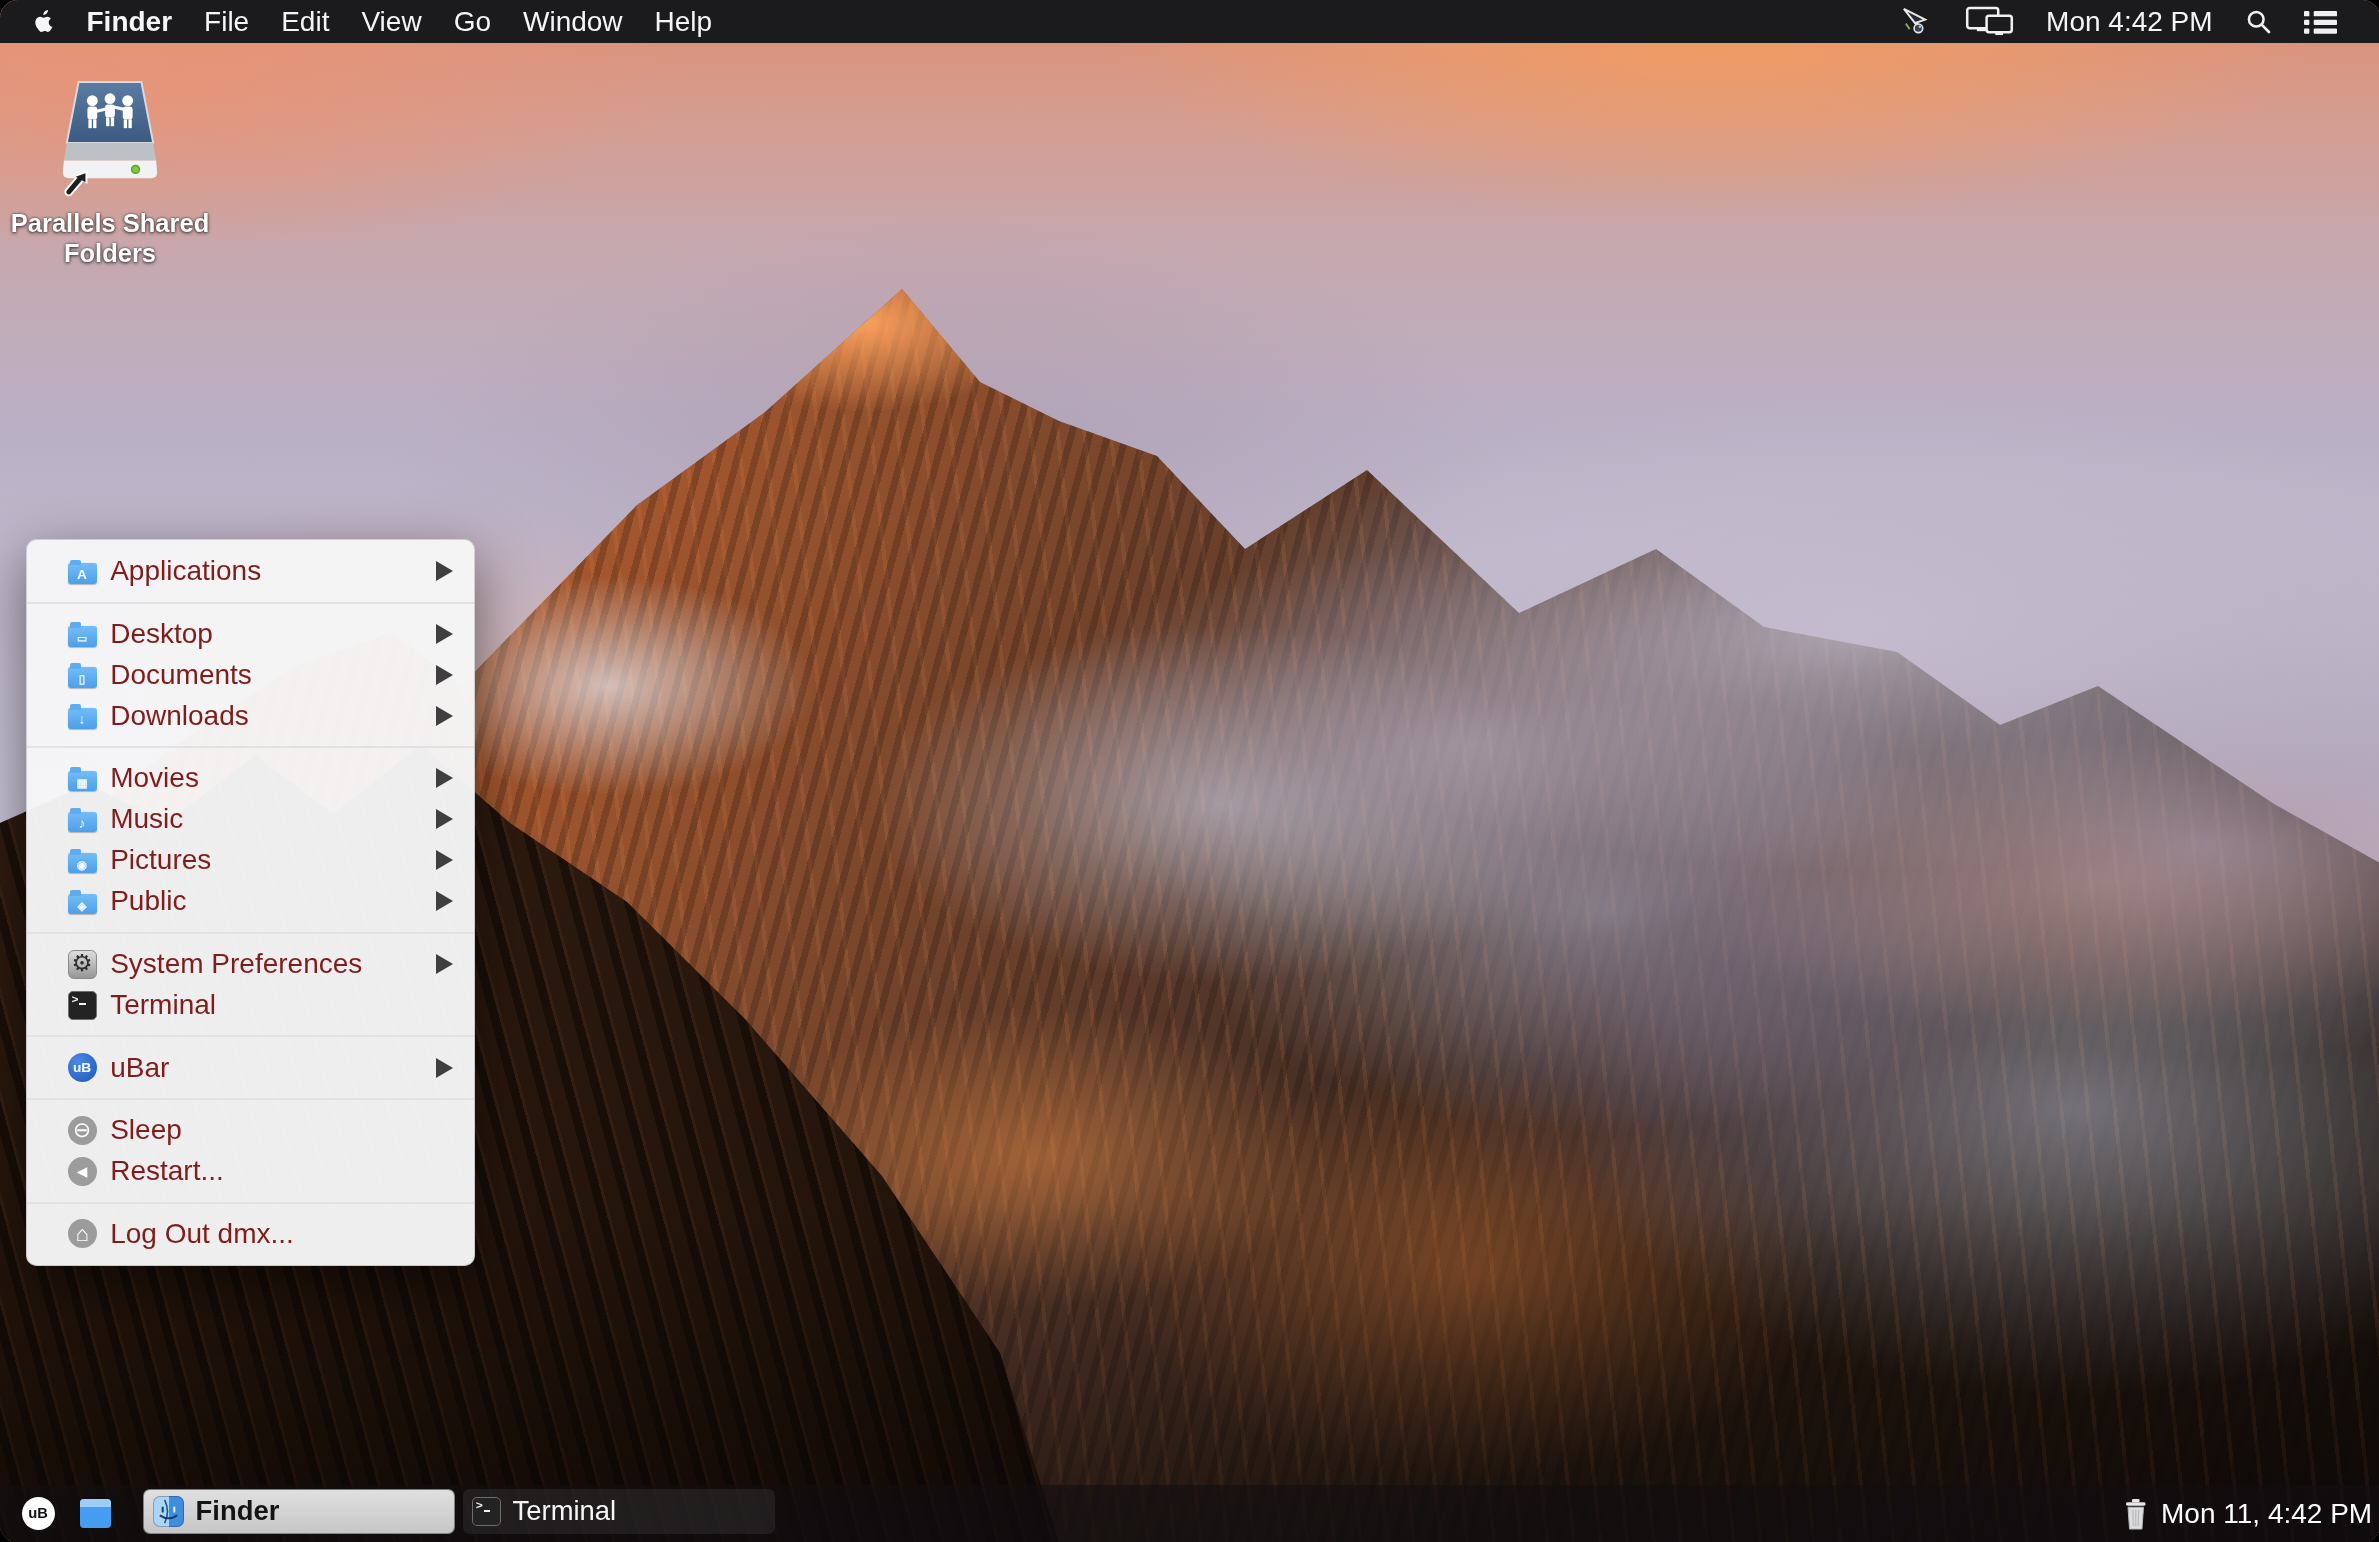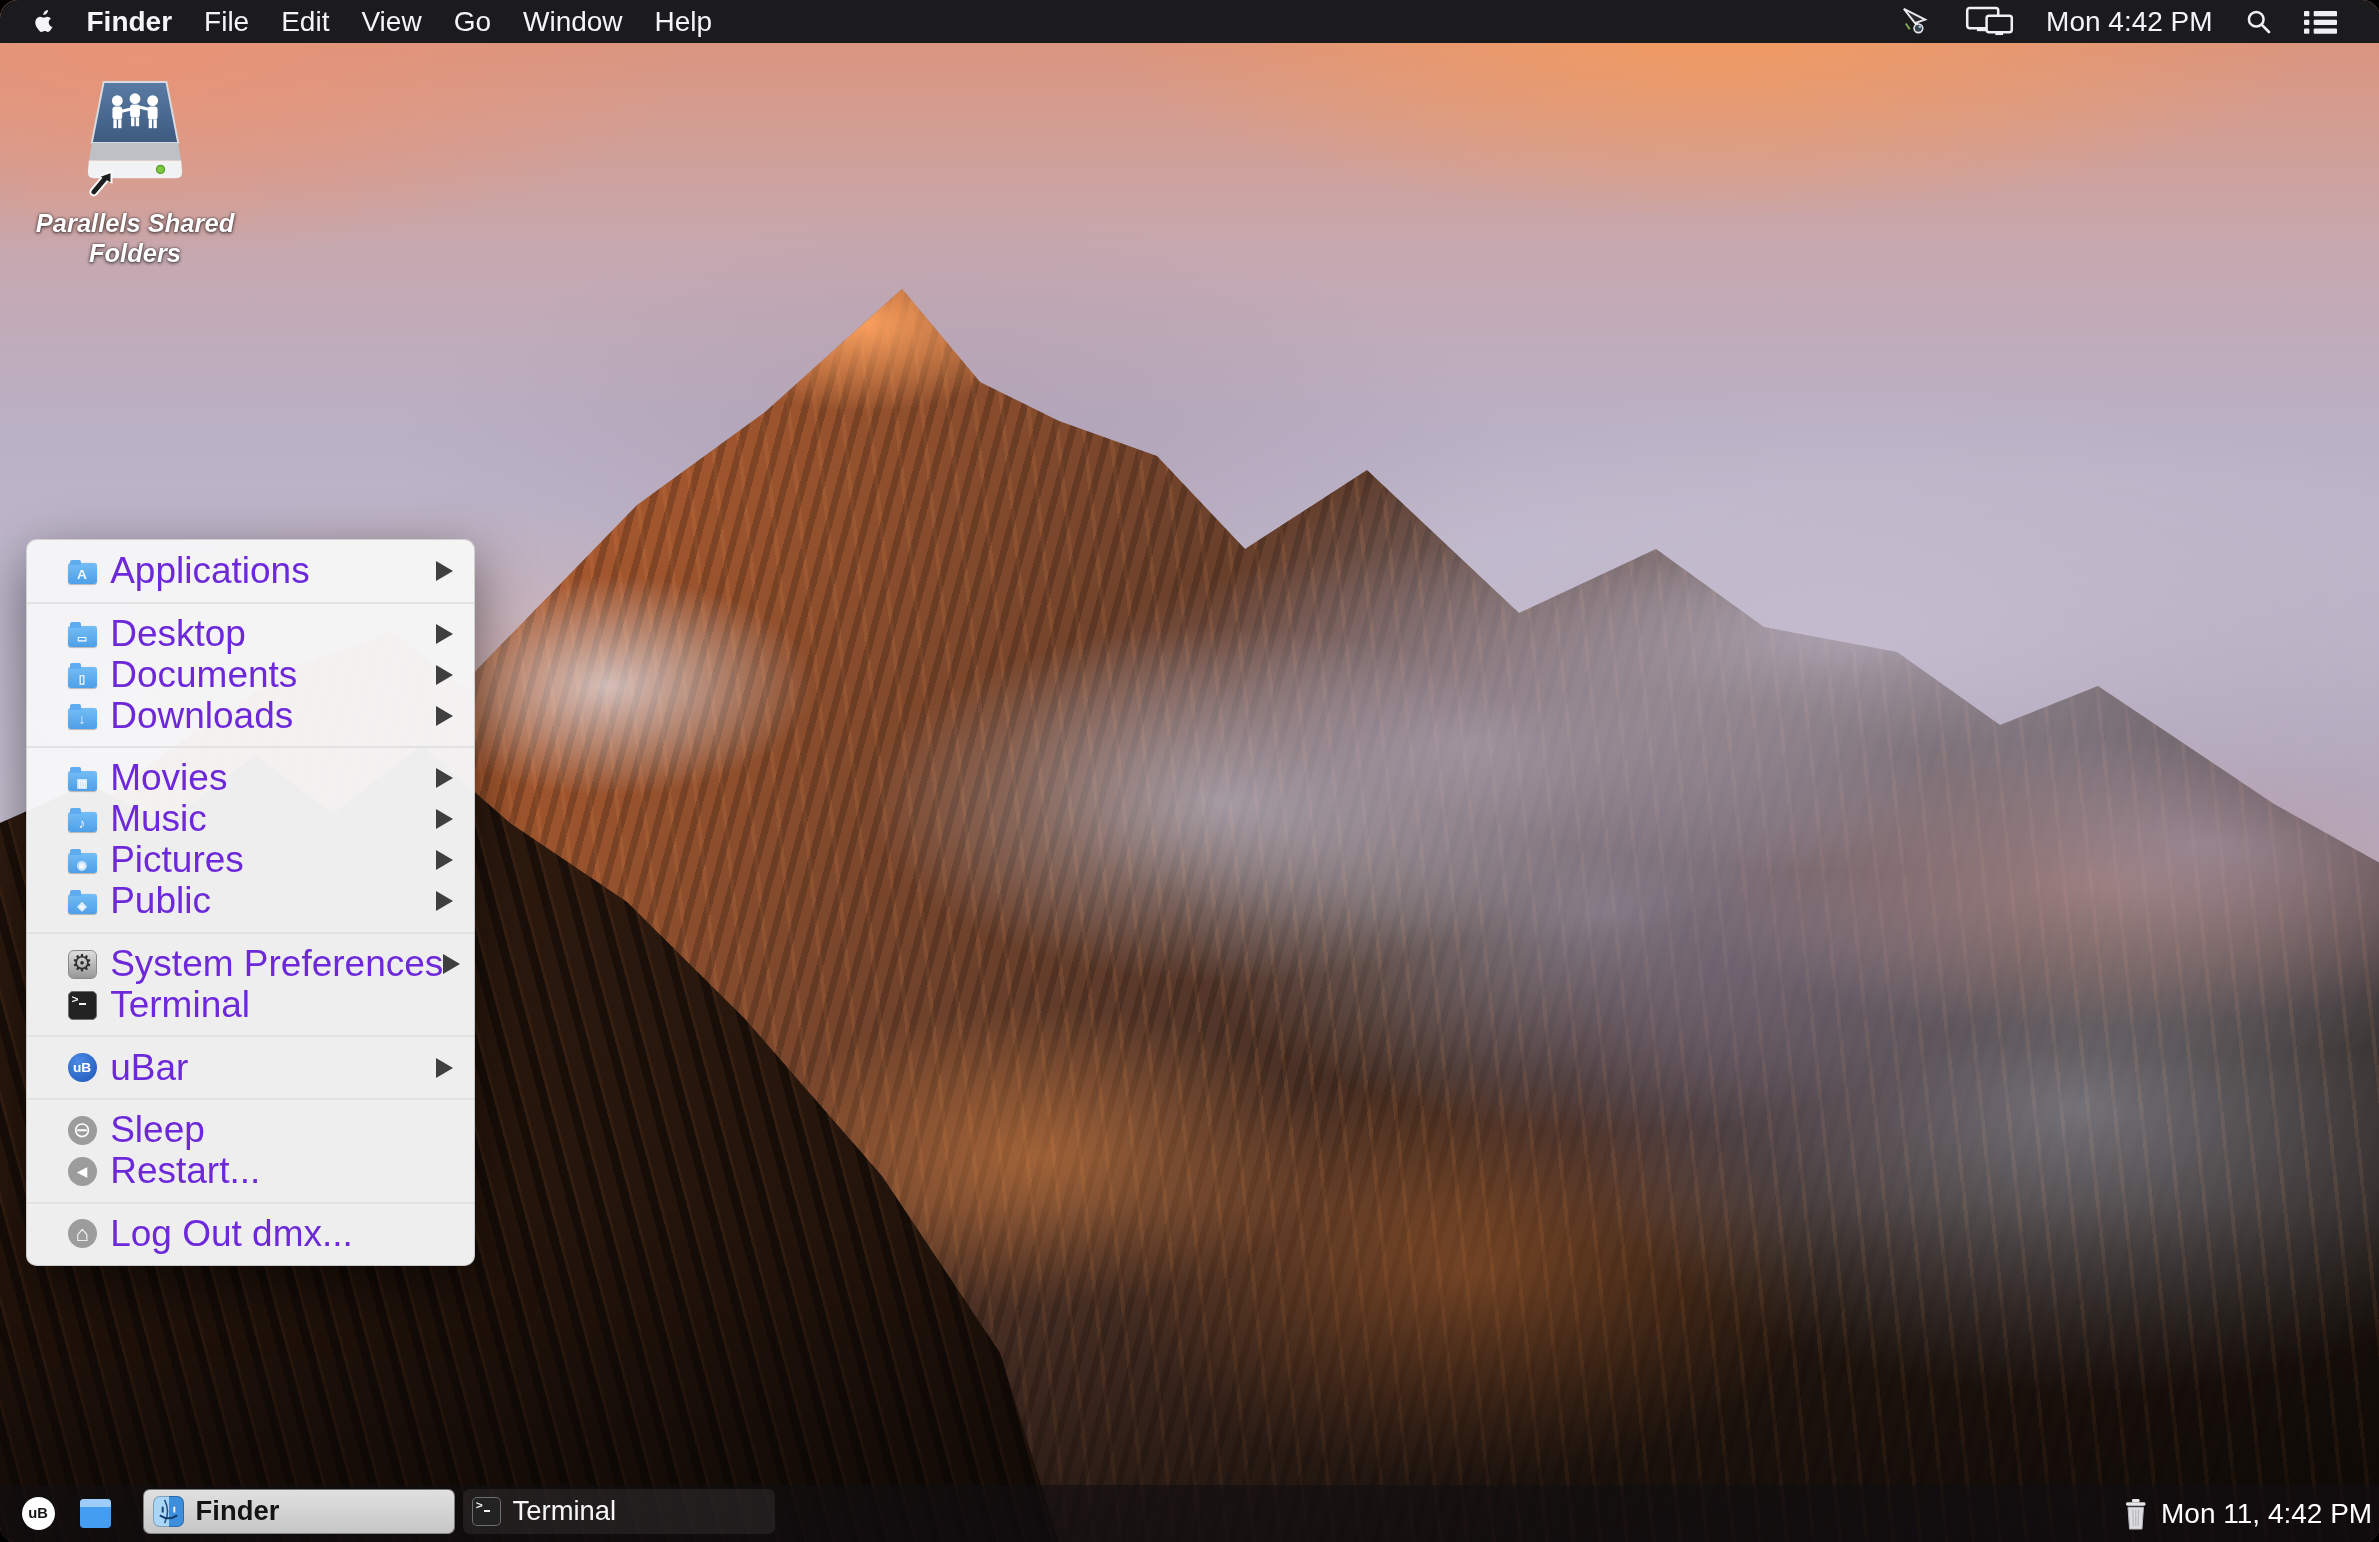--- a/index.html
+++ b/index.html
@@ -51,31 +51,31 @@
   .menubar{position:absolute;left:0;top:0;width:100%;height:43px;background:#1b1b1d;
     display:flex;align-items:center;color:#f5f5f7;font-size:28px;z-index:50;}
   .mb-left{display:flex;align-items:center;padding-left:32px;}
   .mb-apple{width:23.5px;height:27.4px;margin-right:31px;display:flex;align-items:center;}
   .mb-item{margin-right:32px;white-space:nowrap;}
   .mb-item.bold{font-weight:700;}
   .mb-right{margin-left:auto;display:flex;align-items:center;gap:32px;padding-right:43px;}
   .mb-right svg{display:block;}
 
   
-  .desk-icon{position:absolute;left:31px;top:76px;width:208px;text-align:center;z-index:10;font-style:italic;}
+  .desk-icon{position:absolute;left:6px;top:76px;width:208px;text-align:center;z-index:10;}
   .desk-icon .drive{margin:0 auto;}
   .desk-label{margin-top:9.8px;font-size:25.5px;font-weight:700;color:#fff;line-height:30px;
     text-shadow:0 1px 3.9px rgba(0,0,0,.75), 0 0 2px rgba(0,0,0,.5);}
 
   
   .popup{position:absolute;left:25.5px;top:539px;width:449px;z-index:60;
     background:rgba(246,246,247,.97);border:1px solid rgba(0,0,0,.15);border-radius:10.8px;
     box-shadow:0 19.6px 59px rgba(0,0,0,.5);padding:10.8px 0;box-sizing:border-box;}
   .mi{height:41px;display:flex;align-items:center;padding-left:41px;}
-  .mi .lbl{margin-left:13.7px;font-size:37px;color:#6d28d9;white-space:nowrap;}
+  .mi .lbl{margin-left:13.7px;font-size:28px;color:#7f1d1d;white-space:nowrap;}
   .mi .arrow{margin-left:auto;margin-right:20.6px;width:0;height:0;
     border-left:17.6px solid #3f3f3f;border-top:10.8px solid transparent;border-bottom:10.8px solid transparent;}
   .sep{height:2px;background:#e2e2e3;margin:9.8px 0;}
 
   
   .ic{width:29px;height:29px;position:relative;flex:0 0 29px;display:flex;align-items:center;justify-content:center;}
   .folder{width:29px;height:20.6px;margin-top:4.9px;border-radius:2.9px;position:relative;
     background:linear-gradient(#74bdf6,#4d9fe8);box-shadow:0 0.5px 1px rgba(0,0,0,.25);}
   .folder::before{content:"";position:absolute;top:-3.9px;left:2px;width:11.8px;height:5.9px;
     background:#5dabf0;border-radius:2px 2px 0 0;}

